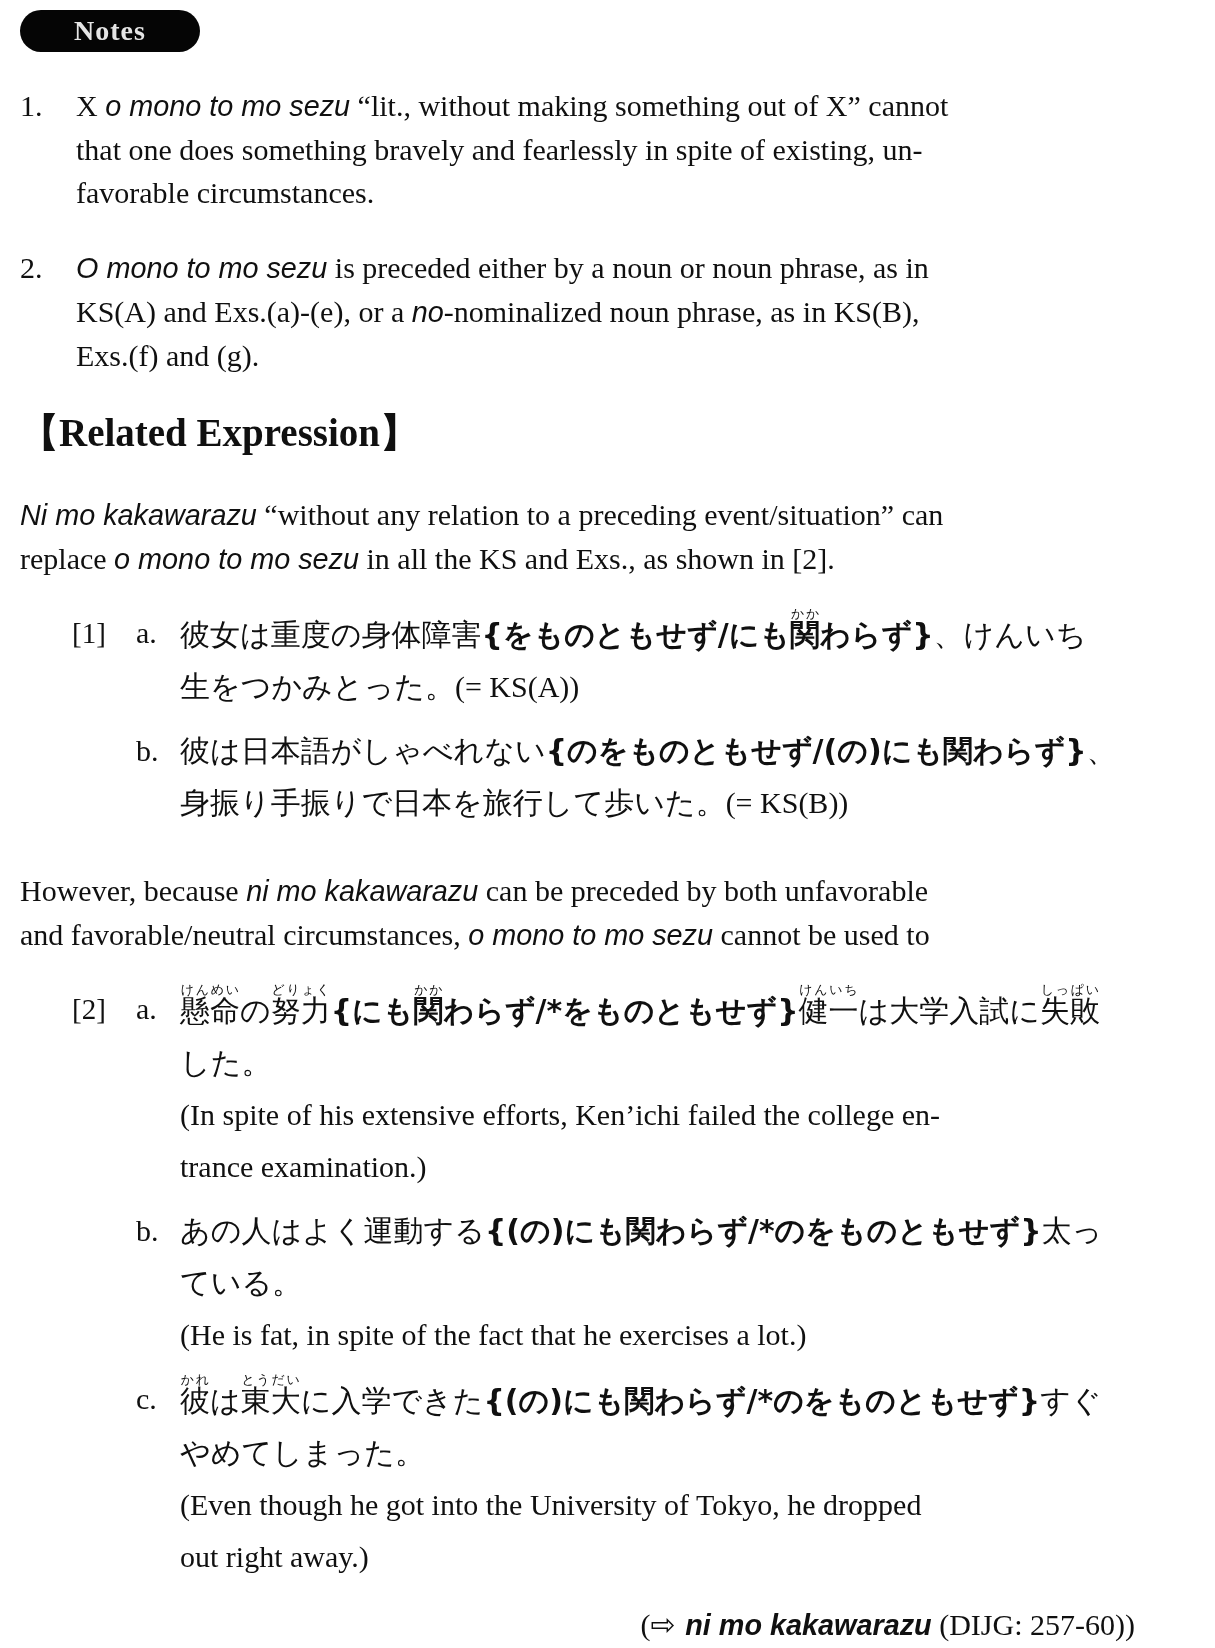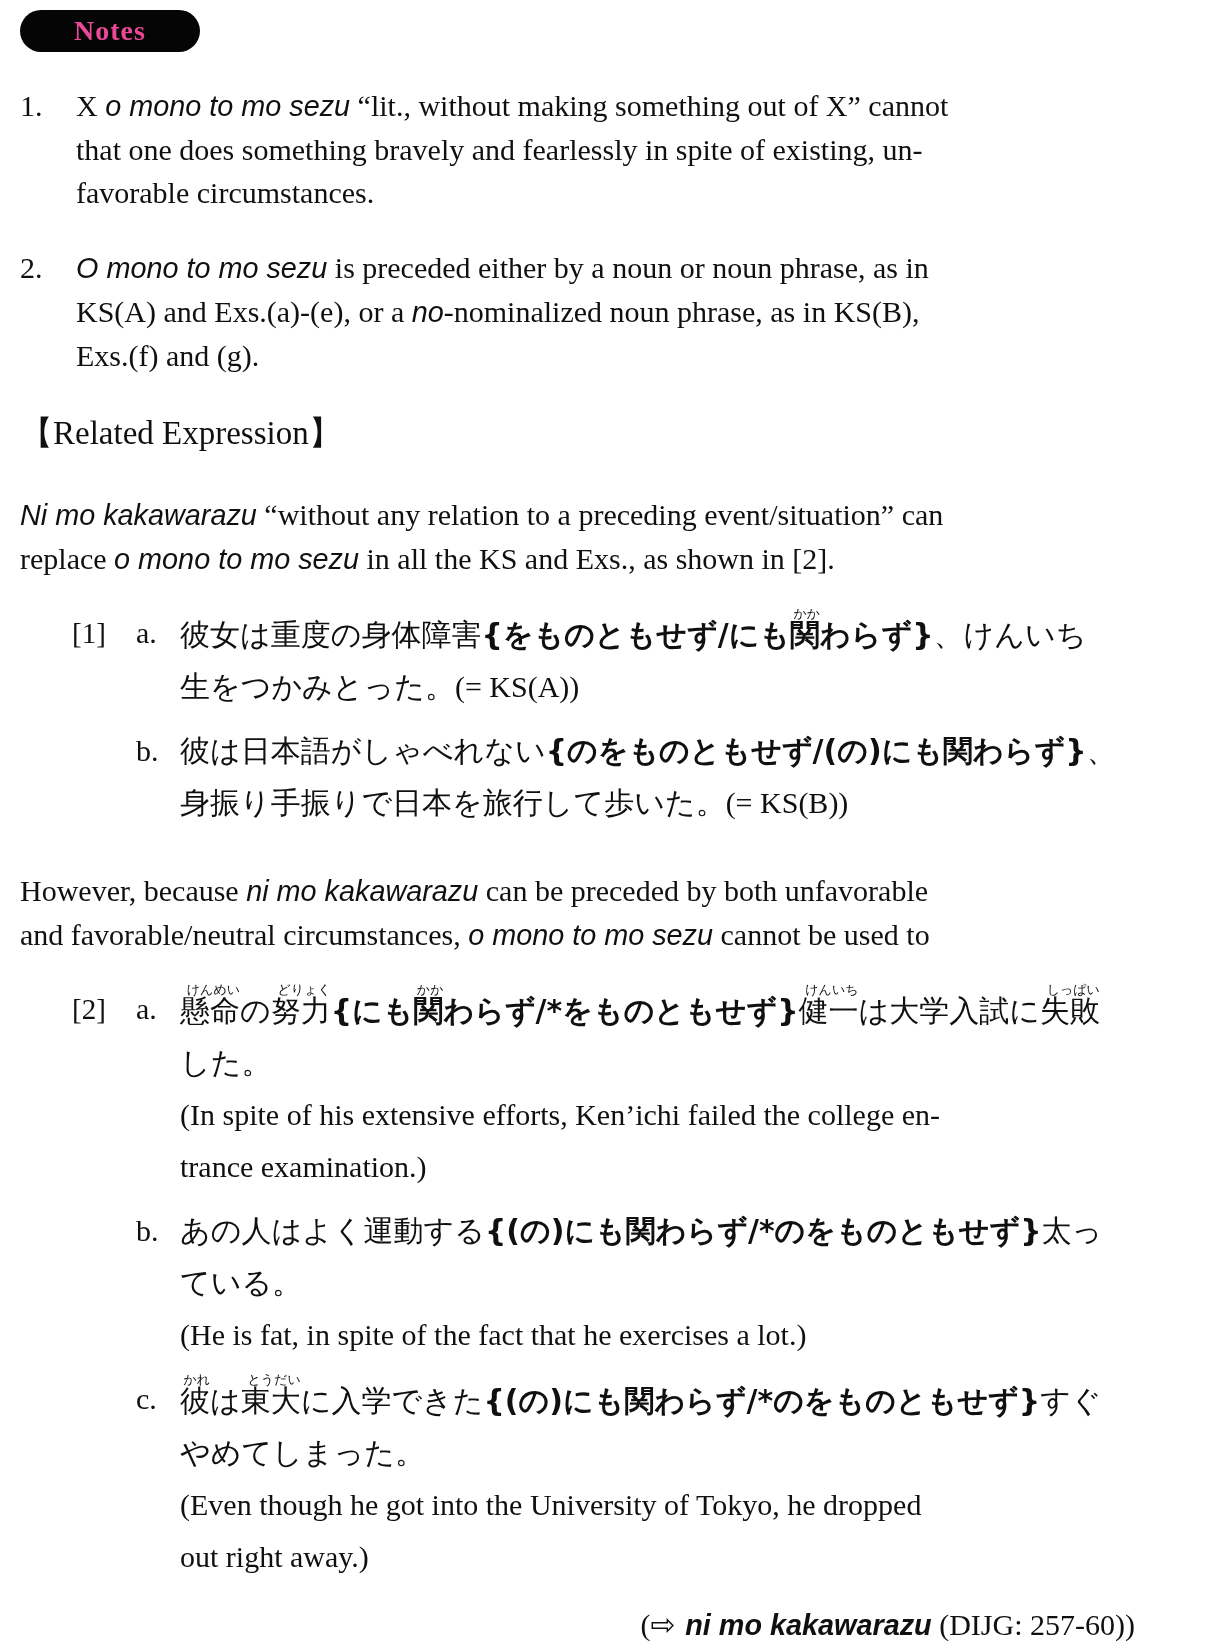--- a/index.html
+++ b/index.html
@@ -9,50 +9,49 @@
     margin:0 auto;
     background:#ffffff;
     color:#101010;
     box-sizing:border-box;
     padding:10px 20px 0 20px;
     overflow:hidden;
     font-family:"Liberation Serif", serif;
   }
   .notes-badge {
     width:180px; height:42px;
-    background:#050505; color:#ec4899;
+    background:#050505; color:#e5e5e5;
     border-radius:22px;
     display:flex; align-items:center; justify-content:center;
     font-size:28px; font-weight:bold; letter-spacing:1px;
     font-family:"Liberation Serif", serif;
   }
   .note-item { display:flex; margin-top:32px; font-size:30px; line-height:43px; }
   .note-num { width:56px; flex:none; }
   .note-body { flex:1; }
-  .re-heading { margin-top:36px; font-size:33px; font-weight:normal; line-height:40px; }
+  .re-heading { margin-top:36px; font-size:39px; font-weight:bold; line-height:40px; }
   .para { margin-top:40px; font-size:30px; line-height:44px; }
   .ex-group { margin-left:52px; margin-top:26px; font-size:30px; display:flex; }
   .ex-marker { width:64px; flex:none; font-size:29px; line-height:52px; }
   .ex-items { flex:1; }
   .ex-item { display:flex; }
   .ex-item + .ex-item { margin-top:12px; }
   .ex-label { width:44px; flex:none; line-height:52px; }
   .ex-body { flex:1; line-height:52px; }
   .footer-line { margin-top:20px; font-size:30px; line-height:44px; text-align:right; padding-right:60px; }
   .rom  { font-family:"Liberation Sans", sans-serif; font-style:italic; font-size:0.96em; }
   .romb { font-family:"Liberation Sans", sans-serif; font-style:italic; font-weight:bold; font-size:0.96em; }
   .jp   { font-family:"DejaVu Serif", serif; }
   .jpb  { font-family:"DejaVu Sans", sans-serif; font-weight:bold; }
   .arrow{ font-family:"DejaVu Sans", sans-serif; }
   ruby { ruby-position:over; }
   rt {
     font-size:13px; font-weight:normal;
     font-family:"DejaVu Sans", sans-serif;
     letter-spacing:0;
-    text-align:right;
   }
 </style>
 </head>
 <body>
 
 <div class="page">
 
   <div class="notes-badge">
     <span>Notes</span>
   </div>

